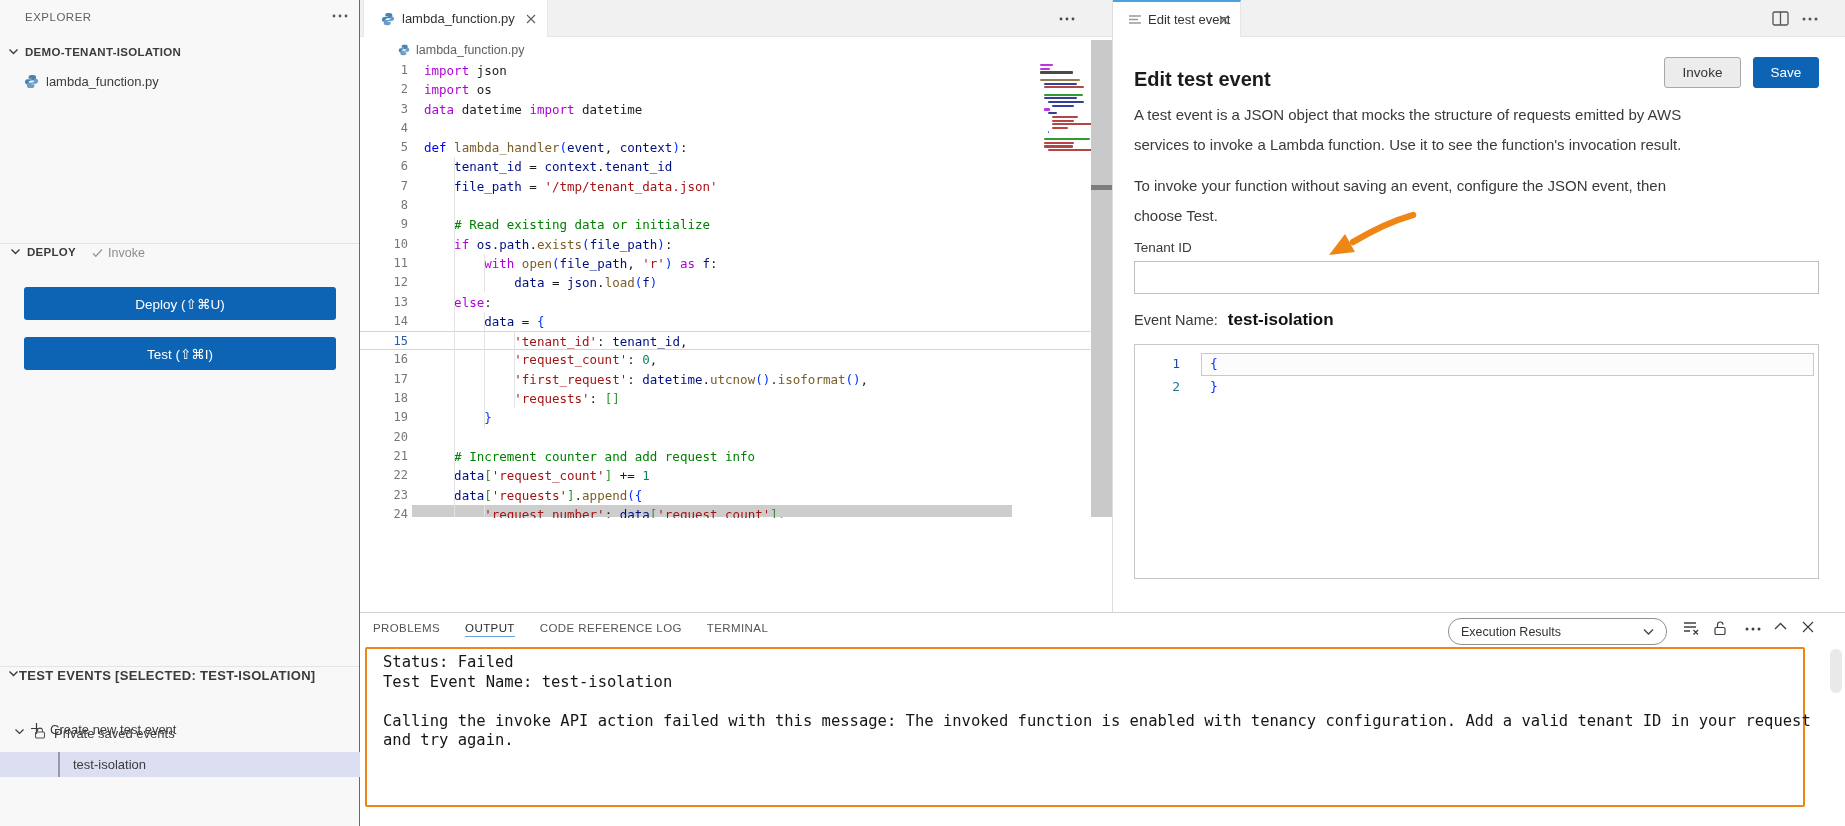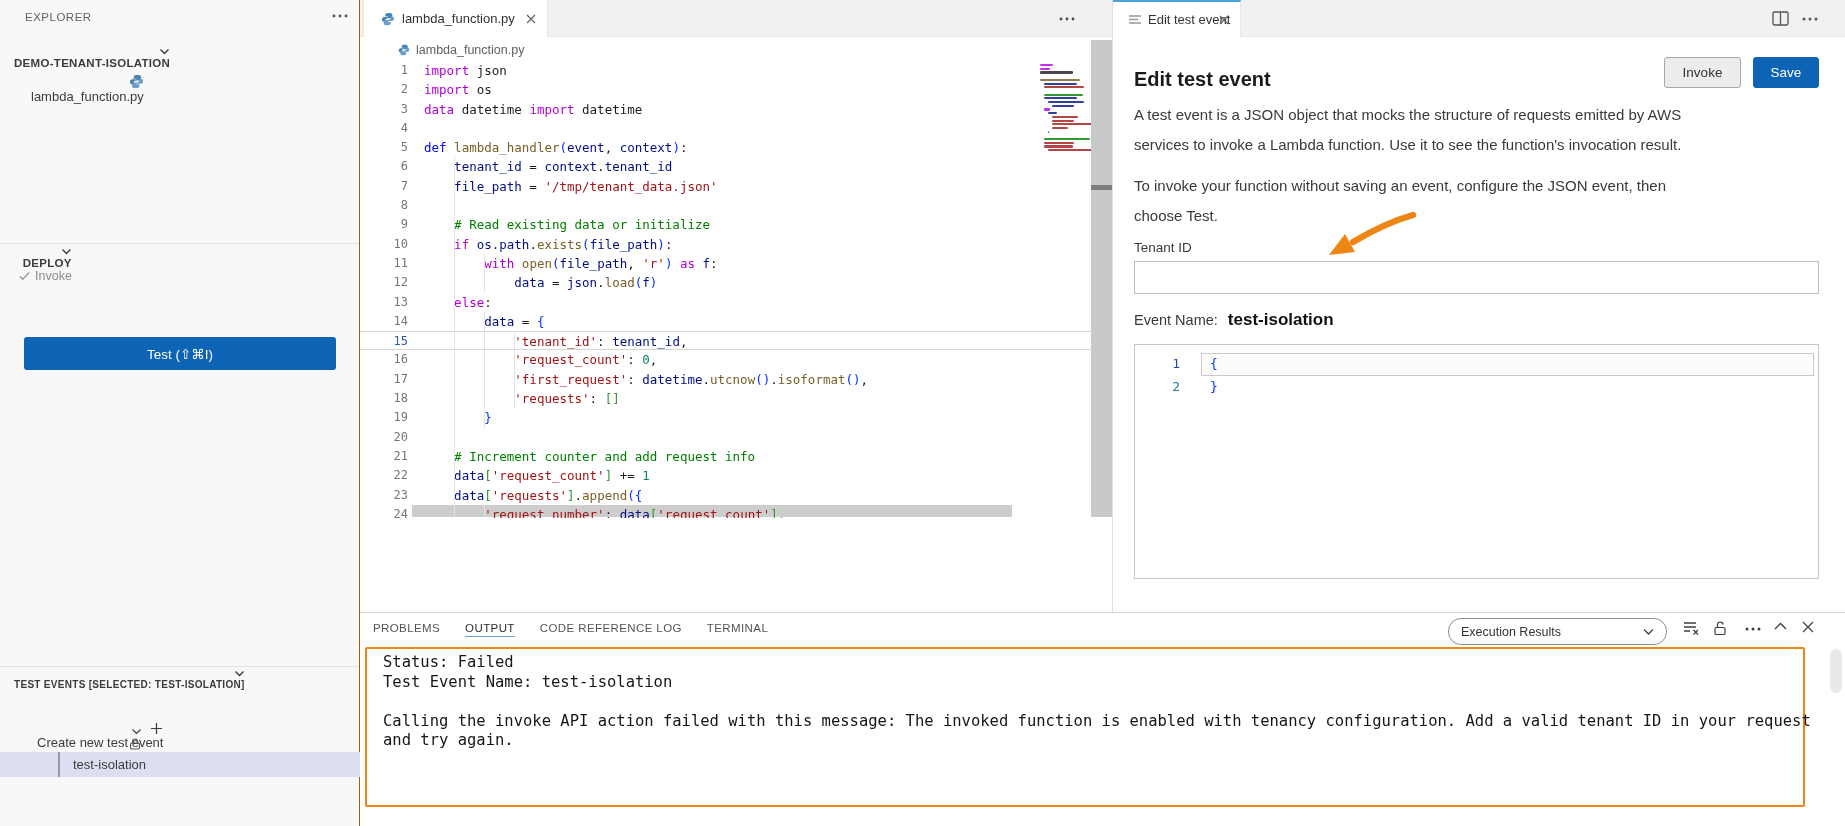--- a/index.html
+++ b/index.html
@@ -6,21 +6,21 @@
   body{width:1845px;height:826px;position:relative;overflow:hidden;background:#fff;
        font-family:"Liberation Sans",sans-serif;color:#1f1f1f;-webkit-font-smoothing:antialiased;}
   .abs{position:absolute;}
   svg{display:block;}
 
   
   #sidebar{position:absolute;left:0;top:0;width:360px;height:826px;background:#f8f8f8;border-right:1px solid #a16207;box-sizing:border-box;}
   .sb-sep{position:absolute;left:0;width:100%;height:1px;background:#e4e4e4;}
   .sb-header{position:absolute;left:25px;top:11px;font-size:11.5px;letter-spacing:.5px;color:#616161;}
   .sect-title{font-weight:bold;font-size:11.5px;color:#3b3b3b;letter-spacing:.3px;}
-  .sb-row{position:absolute;display:flex;align-items:flex-end;flex-direction:column;}
+  .sb-row{position:absolute;display:flex;align-items:flex-start;}
   .file-label{font-size:13px;color:#3c3c3c;margin-left:7px;}
   .muted{color:#8d8d8d;font-size:12.5px;}
   .sb-btn{position:absolute;left:24px;width:312px;height:33px;border:none;border-radius:3px;
           background:#0e64b4;color:#fff;font-size:13.5px;font-family:inherit;display:flex;align-items:center;justify-content:center;cursor:pointer;}
   .sel-row{position:absolute;left:0;top:752px;width:360px;height:25px;background:#dcdff1;display:flex;align-items:center;}
   .indent-guide{position:absolute;left:58px;top:0;width:1.5px;height:100%;background:#9a9aa5;}
 
   
   #editor-group{position:absolute;left:360px;top:0;width:752px;height:612px;background:#fff;}
   .tabbar{position:absolute;left:0;top:0;width:100%;height:37px;background:#f1f1f1;border-bottom:1px solid #e6e6e6;box-sizing:border-box;}
@@ -106,48 +106,49 @@
       <svg width="15" height="15" viewBox="0 0 16 16">
         <path d="M7.9 1C6.1 1 4.9 1.8 4.9 3.2V5h3.2v.6H3.6C2.2 5.6 1 6.8 1 8.5S2.2 11 3.6 11H5V9.4C5 7.9 6.3 7 7.7 7h3.2c1.2 0 2-.9 2-2.1V3.2C12.9 1.9 11.7 1 9.9 1z" fill="#4584b6"></path>
         <path d="M8.1 15c1.8 0 3-.8 3-2.2V11H7.9v-.6h4.5c1.4 0 2.6-1.2 2.6-2.9S13.8 5 12.4 5H11v1.6C11 8.1 9.7 9 8.3 9H5.1c-1.2 0-2 .9-2 2.1v1.7C3.1 14.1 4.3 15 6.1 15z" fill="#6b9dc7"></path>
       </svg>
     </span>
     <span class="file-label">lambda_function.py</span>
   </div>
 
   <div class="sb-sep" style="top:243px;"></div>
 
-  <div class="sb-row" style="left:3px;top:246px;height:22px;">
+  <div class="sb-row" style="left:10px;top:246px;height:22px;">
     <span>
         <svg width="11" height="11" viewBox="0 0 11 11">
           <path d="M1.5 3.5 5.5 7.5 9.5 3.5" fill="none" stroke="#3b3b3b" stroke-width="1.4"></path>
         </svg>
       </span>
     <span class="sect-title" style="margin-left:6px;">DEPLOY</span>
     <span style="margin-left:16px;display:flex;align-items:center;">
       <span>
           <svg width="11" height="10" viewBox="0 0 11 10">
             <path d="M1 5.5 3.8 8.2 10 1.5" fill="none" stroke="#9a9a9a" stroke-width="1.4"></path>
           </svg>
         </span>
       <span class="muted" style="margin-left:5px;">Invoke</span>
     </span>
   </div>
 
+  <button class="sb-btn" style="top:287px;">Deploy (⇧⌘U)</button>
   <button class="sb-btn" style="top:337px;">Test (⇧⌘I)</button>
 
   <div class="sb-sep" style="top:666px;"></div>
 
   <div class="sb-row" style="left:8px;top:668px;height:22px;">
     <span>
         <svg width="11" height="11" viewBox="0 0 11 11">
           <path d="M1.5 3.5 5.5 7.5 9.5 3.5" fill="none" stroke="#3b3b3b" stroke-width="1.4"></path>
         </svg>
       </span>
-    <span class="sect-title" style="margin-left:6px;font-size:10px;">TEST EVENTS [SELECTED: TEST-ISOLATION]</span>
+    <span class="sect-title" style="font-size:13px;">TEST EVENTS [SELECTED: TEST-ISOLATION]</span>
   </div>
 
   <div class="sb-row" style="left:30px;top:722px;height:22px;">
     <span>
         <svg width="13" height="13" viewBox="0 0 13 13">
           <path d="M6.5 1v11M1 6.5h11" stroke="#3b3b3b" stroke-width="1.2"></path>
         </svg>
       </span>
     <span class="file-label">Create new test event</span>
   </div>

